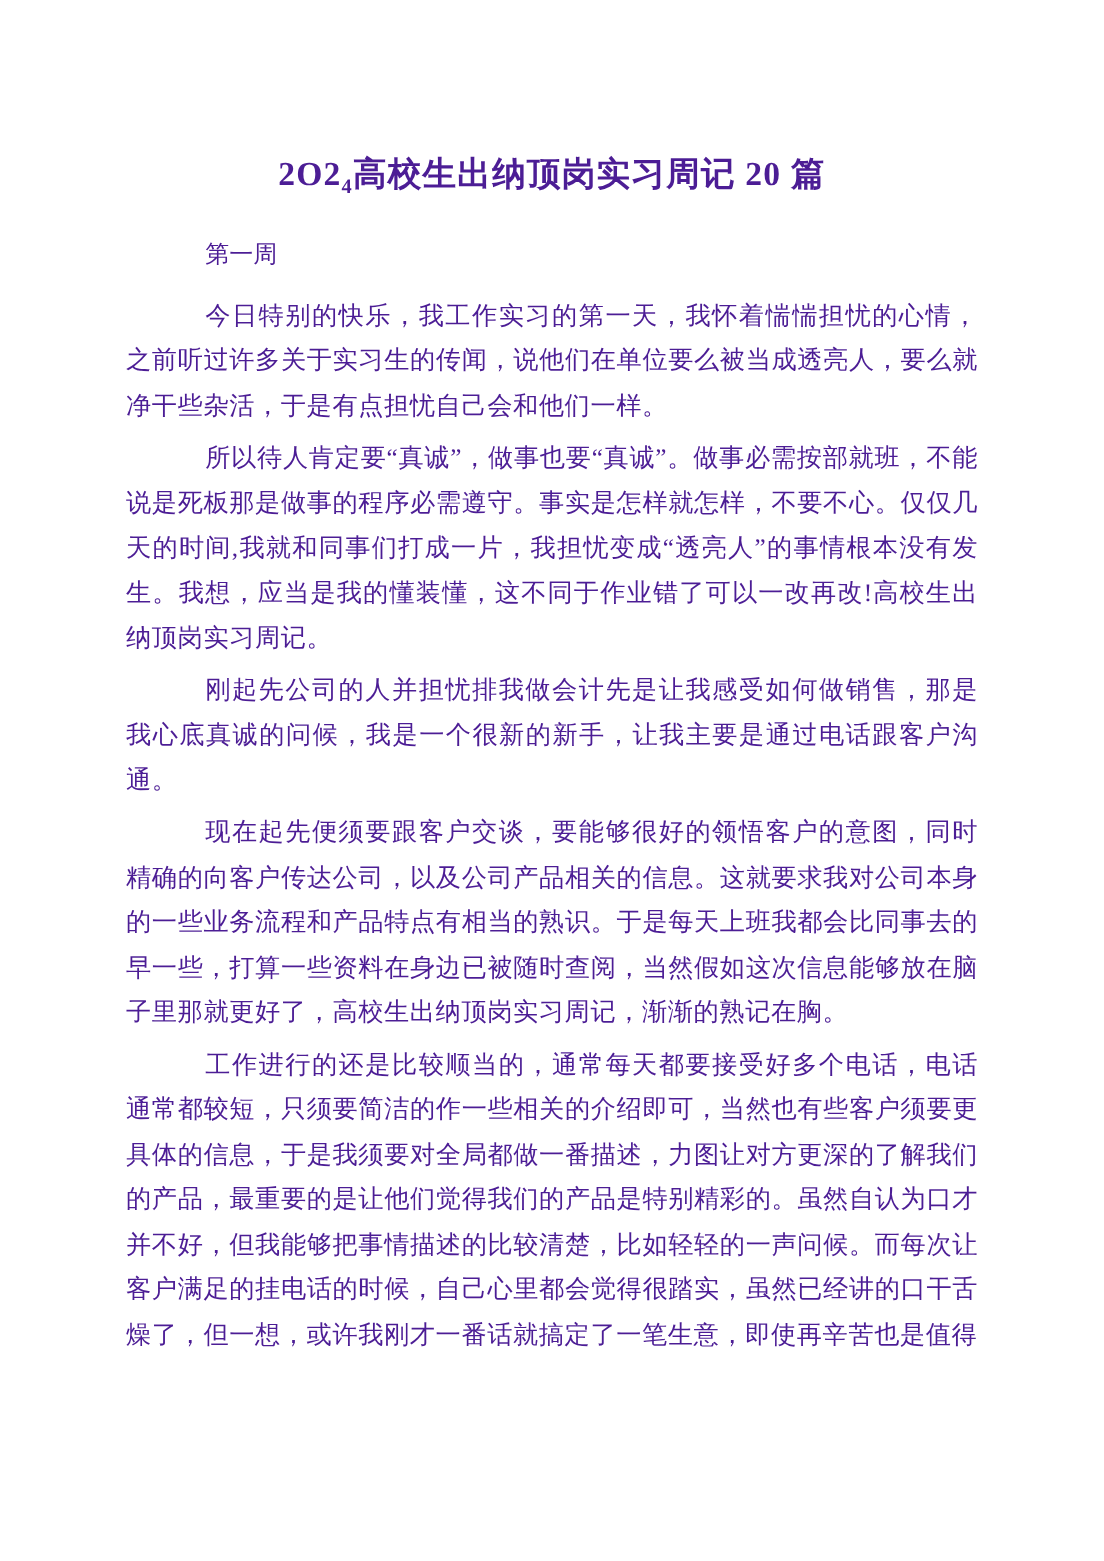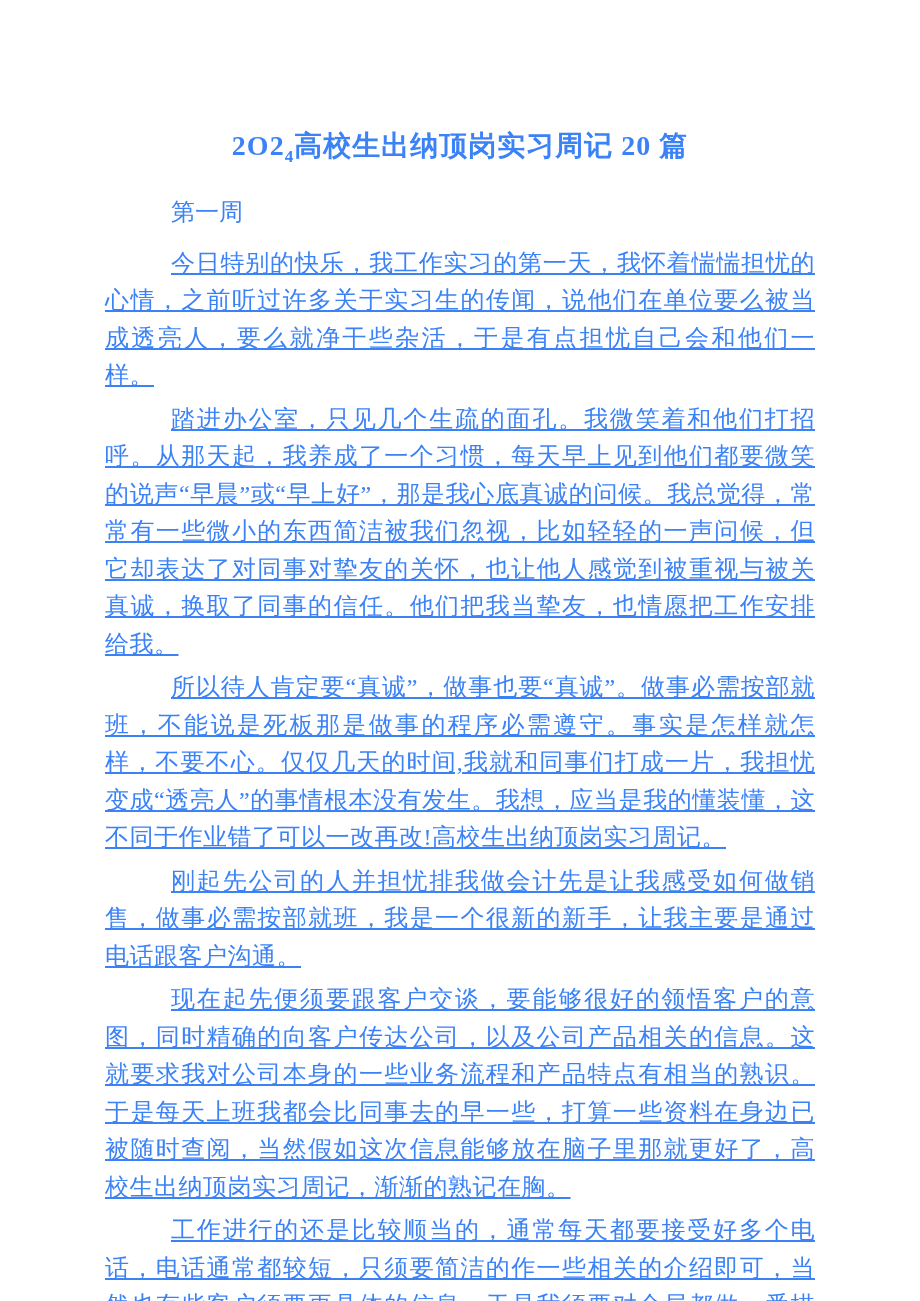--- a/index.html
+++ b/index.html
@@ -6,21 +6,21 @@
     margin: 0;
     padding: 0;
     background: #ffffff;
   }
   .page {
     position: relative;
     width: 920px;
     height: 1301px;
     margin: 0 auto;
     background: #ffffff;
-    color: #3b82f6;
+    color: #4c1d95;
     font-family: "Liberation Serif", "DejaVu Serif", serif;
     overflow: hidden;
     box-sizing: border-box;
     padding: 128px 105px 0 105px;
   }
   .doc-title {
     margin: 0 0 30px 0;
     text-align: center;
     font-size: 28px;
     font-weight: bold;
@@ -28,47 +28,45 @@
     line-height: 1.3;
   }
   .doc-title .title-sub {
     font-size: 17px;
     vertical-align: sub;
     line-height: 0;
   }
   .section-heading {
     margin: 0 0 13px 0;
     padding-left: 66px;
-    font-size: 24px;
+    font-size: 20px;
     font-weight: normal;
     line-height: 37.5px;
   }
   .para {
     margin: 0 0 6px 0;
-    font-size: 24px;
+    font-size: 21px;
     line-height: 37.5px;
     text-align: justify;
     text-indent: 66px;
     letter-spacing: 0.5px;
-    text-decoration: underline;
   }
 </style>
 </head>
 <body>
 
 <div class="page">
 
   <h1 class="doc-title"><span>2O2</span><sub class="title-sub">4</sub><span>高校生出纳顶岗实习周记 20 篇</span></h1>
 
   <div class="section">
     <h2 class="section-heading">第一周</h2>
     <p class="para">今日特别的快乐，我工作实习的第一天，我怀着惴惴担忧的心情，之前听过许多关于实习生的传闻，说他们在单位要么被当成透亮人，要么就净干些杂活，于是有点担忧自己会和他们一样。</p>
-    <p class="para">踏进办公室，只见几个生疏的面孔。我微笑着和他们打招呼。从那天起，我养成了一个习惯，每天早上见到他们都要微笑的说声“早晨”或“早上好”，那是我心底真诚的问候。我总觉得，常常有一些微小的东西简洁被我们忽视，比如轻轻的一声问候，但它却表达了对同事对挚友的关怀，也让他人感觉到被重视与被关真诚，换取了同事的信任。他们把我当挚友，也情愿把工作安排给我。</p>
     <p class="para">所以待人肯定要“真诚”，做事也要“真诚”。做事必需按部就班，不能说是死板那是做事的程序必需遵守。事实是怎样就怎样，不要不心。仅仅几天的时间,我就和同事们打成一片，我担忧变成“透亮人”的事情根本没有发生。我想，应当是我的懂装懂，这不同于作业错了可以一改再改!高校生出纳顶岗实习周记。</p>
   </div>
 
   <div class="section">
-    <p class="para">刚起先公司的人并担忧排我做会计先是让我感受如何做销售，做事必需按部就班，我是一个很新的新手，让我主要是通过电话跟客户沟通。</p>
+    <p class="para">刚起先公司的人并担忧排我做会计先是让我感受如何做销售，那是我心底真诚的问候，我是一个很新的新手，让我主要是通过电话跟客户沟通。</p>
     <p class="para">现在起先便须要跟客户交谈，要能够很好的领悟客户的意图，同时精确的向客户传达公司，以及公司产品相关的信息。这就要求我对公司本身的一些业务流程和产品特点有相当的熟识。于是每天上班我都会比同事去的早一些，打算一些资料在身边已被随时查阅，当然假如这次信息能够放在脑子里那就更好了，高校生出纳顶岗实习周记，渐渐的熟记在胸。</p>
-    <p class="para">工作进行的还是比较顺当的，通常每天都要接受好多个电话，电话通常都较短，只须要简洁的作一些相关的介绍即可，当然也有些客户须要更具体的信息，于是我须要对全局都做一番描述，力图让对方更深的了解我们的产品，最重要的是让他们觉得我们的产品是特别精彩的。虽然自认为口才并不好，于是我须要对全局都做一番描述，如此也令客户满足。而每次让客户满足的挂电话的时候，自己心里都会觉得很踏实，虽然已经讲的口干舌燥了，但一想，或许我刚才一番话就搞定了一笔生意，即使再辛苦也是值得</p>
+    <p class="para">工作进行的还是比较顺当的，通常每天都要接受好多个电话，电话通常都较短，只须要简洁的作一些相关的介绍即可，当然也有些客户须要更具体的信息，于是我须要对全局都做一番描述，力图让对方更深的了解我们的产品，最重要的是让他们觉得我们的产品是特别精彩的。虽然自认为口才并不好，但我能够把事情描述的比较清楚，比如轻轻的一声问候。而每次让客户满足的挂电话的时候，自己心里都会觉得很踏实，虽然已经讲的口干舌燥了，但一想，或许我刚才一番话就搞定了一笔生意，即使再辛苦也是值得</p>
   </div>
 
 </div>
 
 </body></html>

